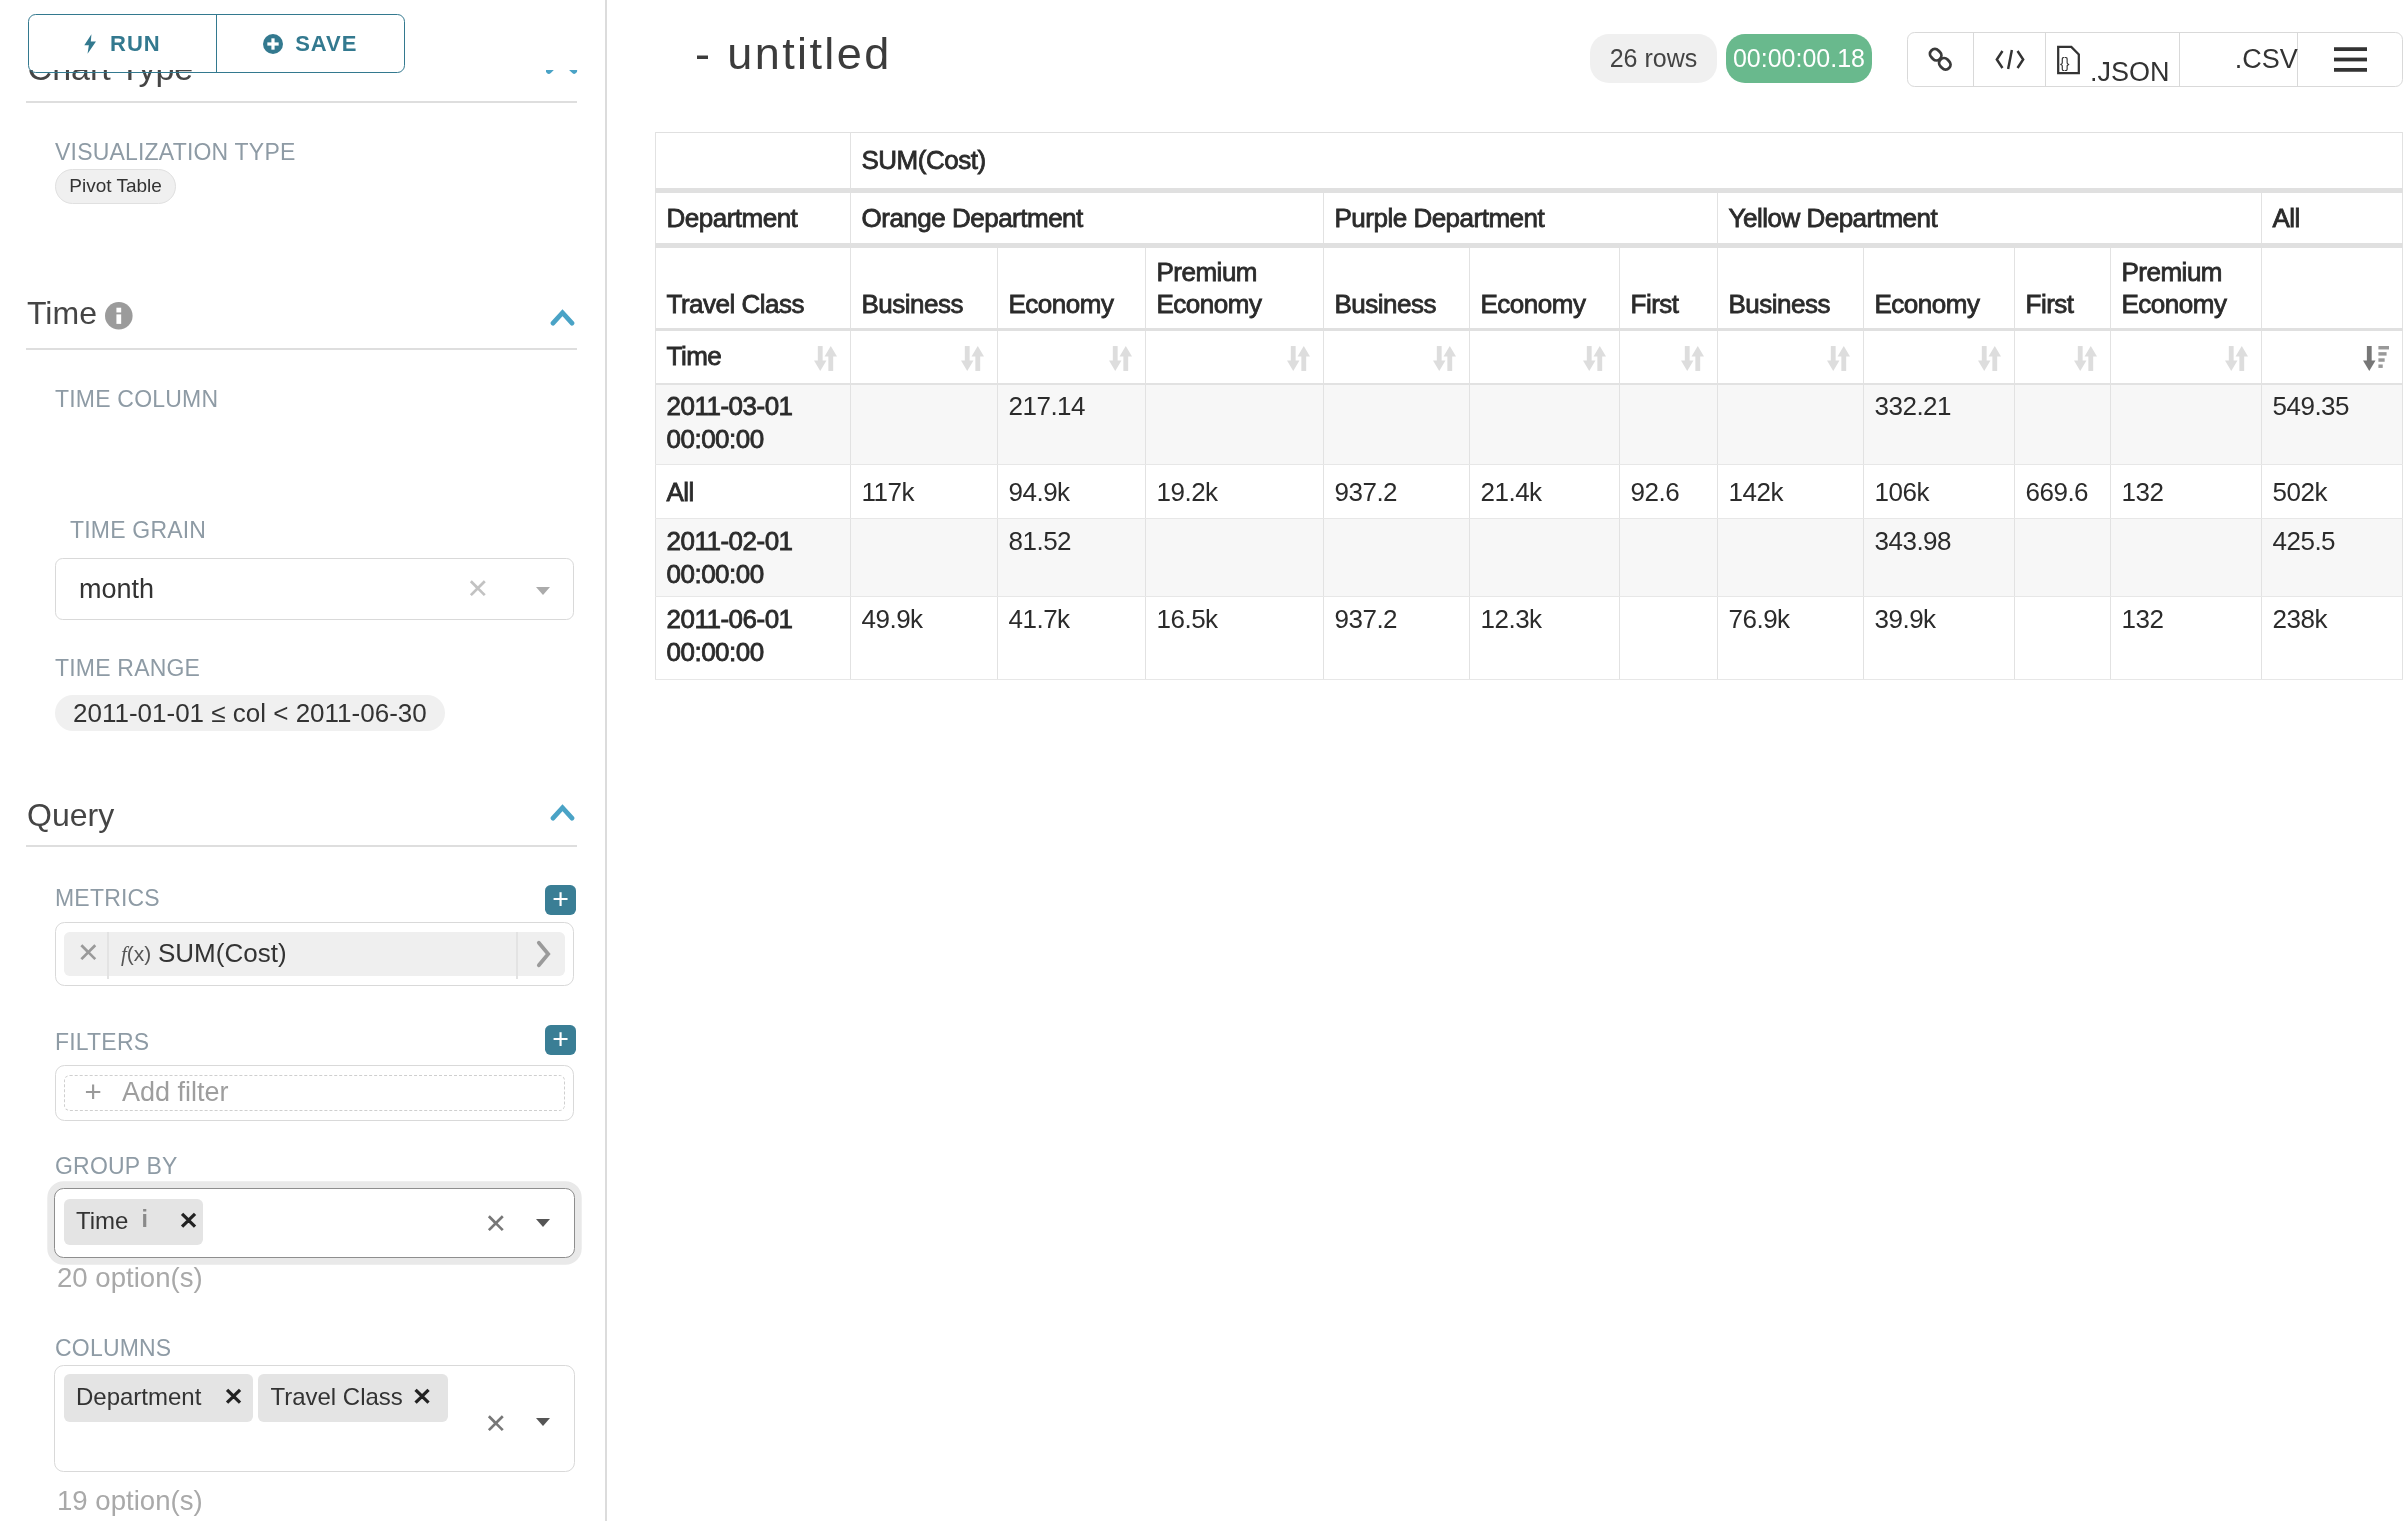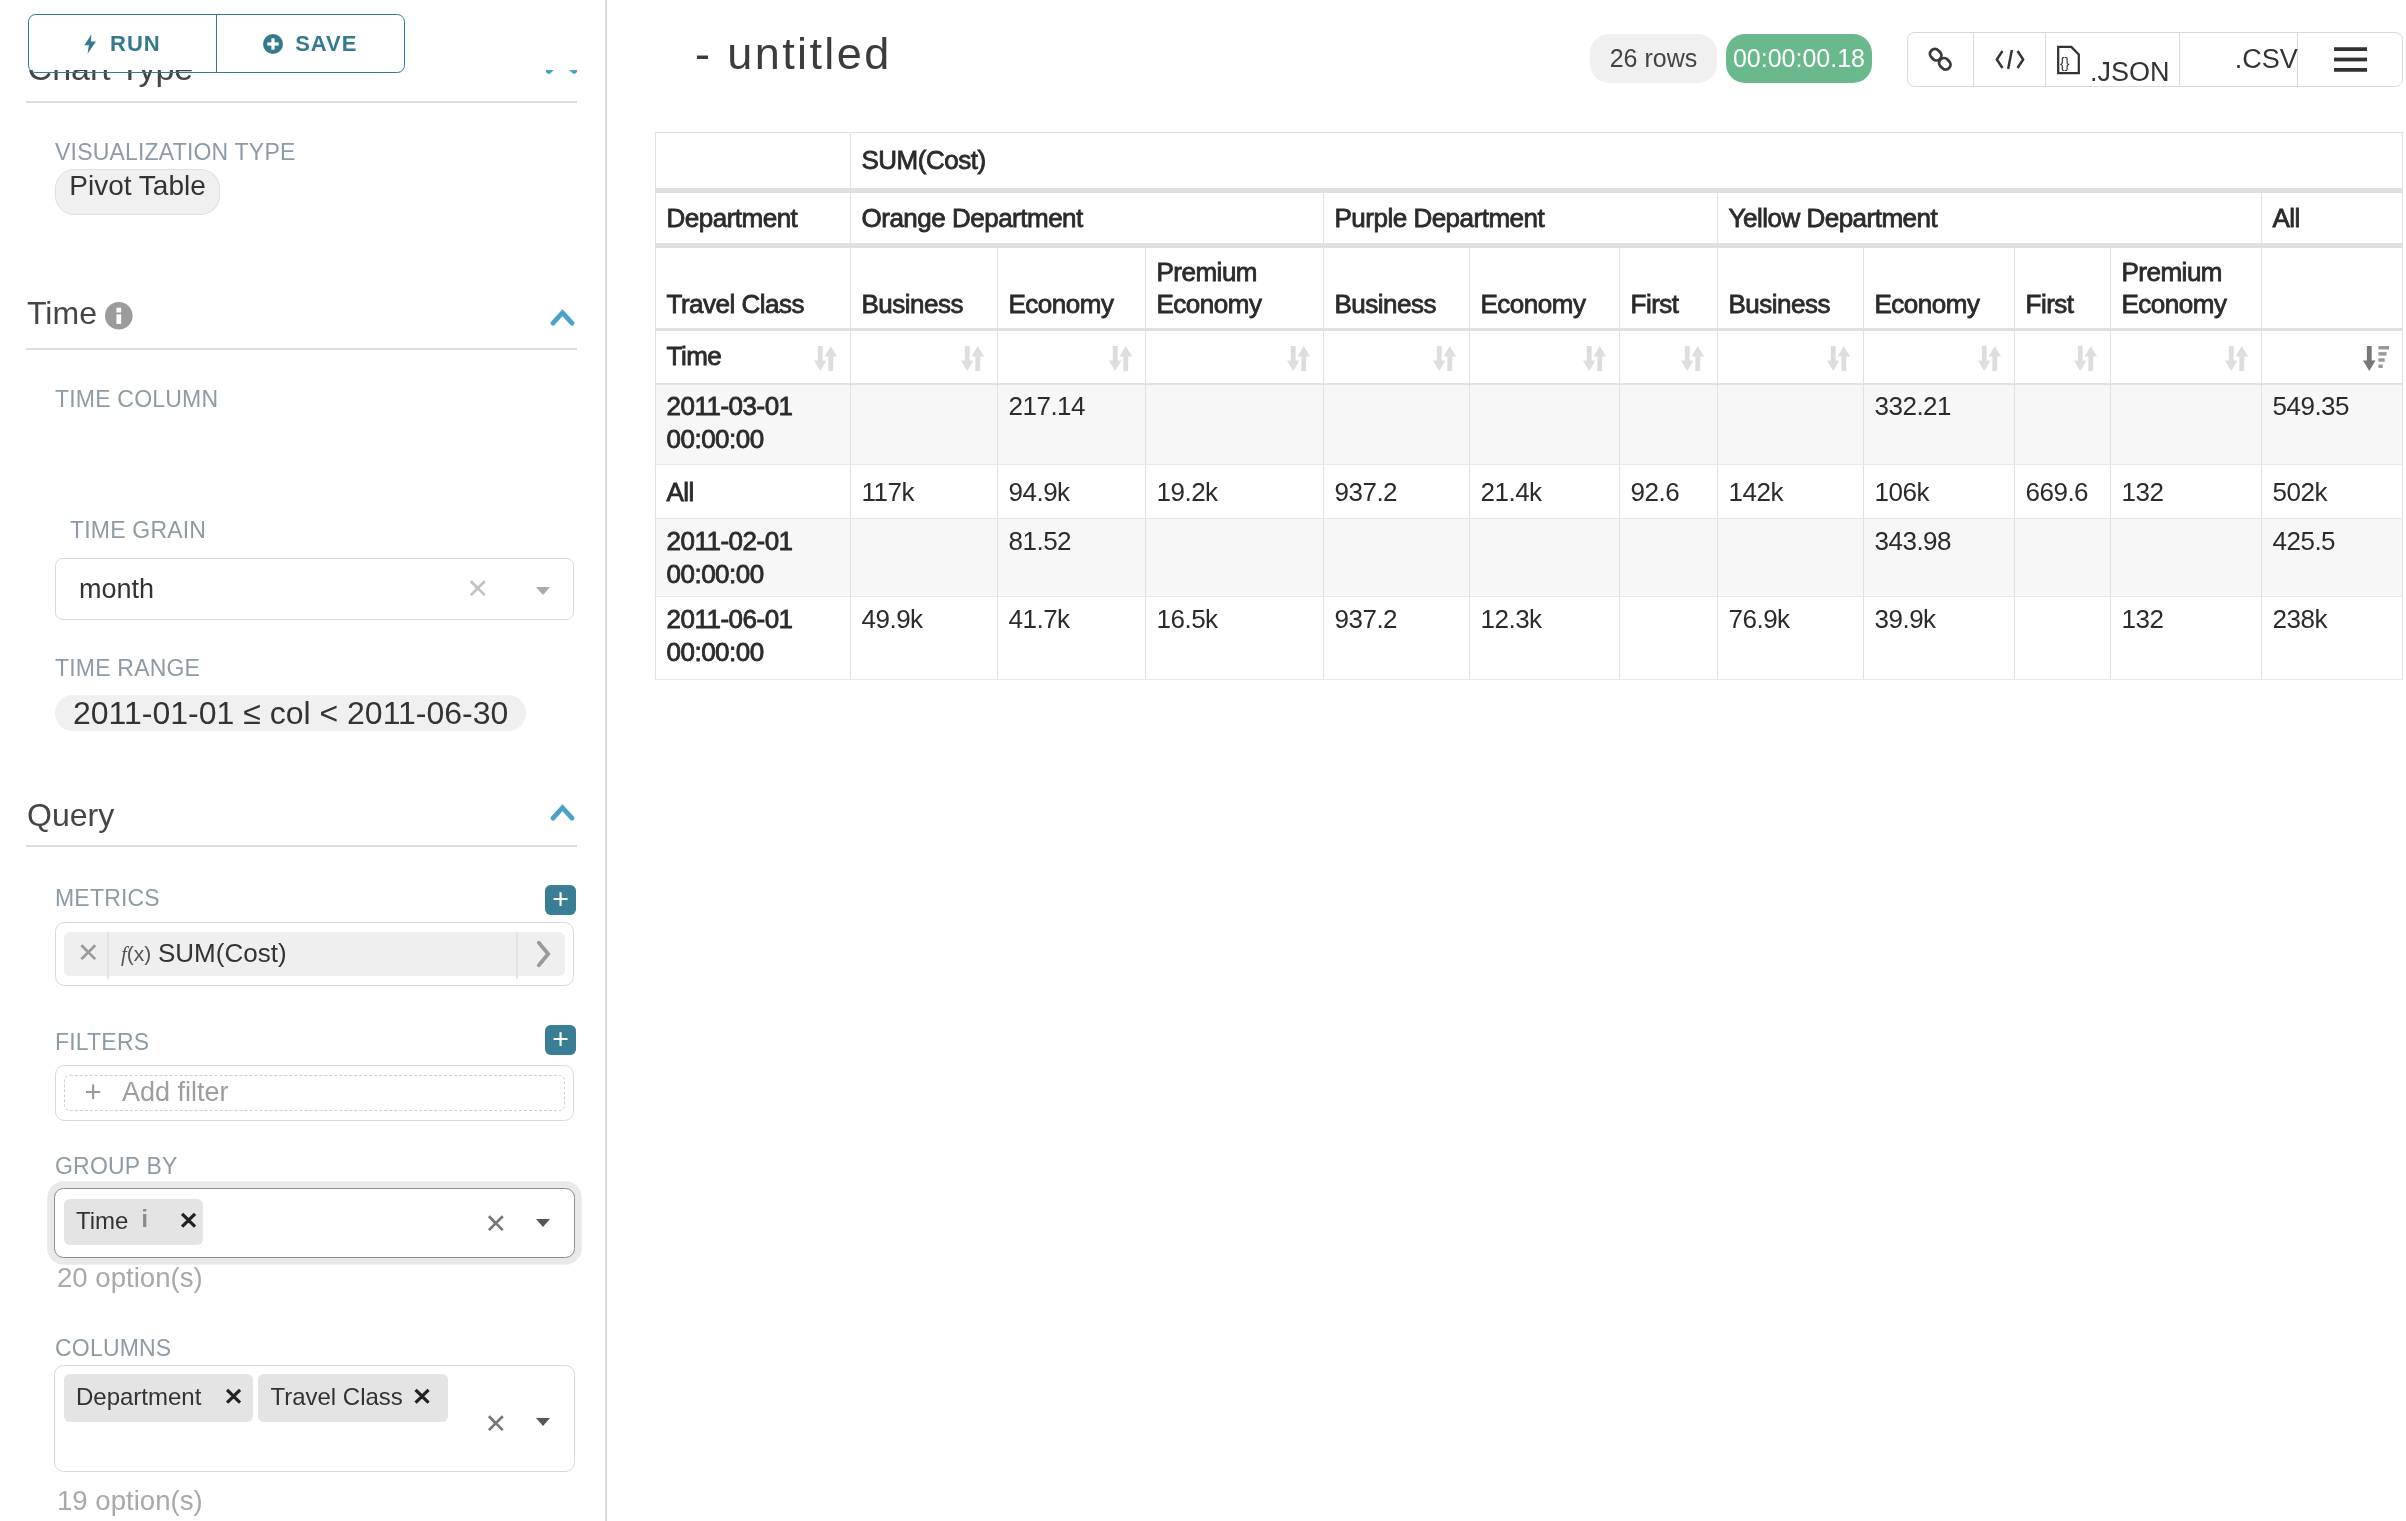--- a/index.html
+++ b/index.html
@@ -54,21 +54,21 @@
           <circle cx="15" cy="15" r="15" fill="#33798f"></circle>
           <rect x="6.5" y="12.6" width="17" height="4.8" fill="#fff"></rect>
           <rect x="12.6" y="6.5" width="4.8" height="17" fill="#fff"></rect>
         </svg>
       <span style="font-size:22px; font-weight:bold; color:#33798f; letter-spacing:1px;">SAVE</span>
     </div>
   </div>
   <div class="rule" style="top:101px;"></div>
 
   <div class="lab" style="left:55px; top:139px;">VISUALIZATION TYPE</div>
-  <div class="pill" style="left:55px; top:169px; height:46px; line-height:32px; padding:0 13.3px; font-size:28px; border:1px solid #e0e0e0;">Pivot Table</div>
+  <div class="pill" style="left:55px; top:169px; height:35px; line-height:32px; padding:0 13.3px; font-size:19px; border:1px solid #e0e0e0;">Pivot Table</div>
 
   <div class="hd" style="left:27px; top:295px;">Time</div>
   <svg class="abs" style="left:105px; top:302px;" width="27.6" height="27.6" viewBox="0 0 29 29">
       <circle cx="14.5" cy="14.5" r="14.5" fill="#9b9b9b"></circle>
       <rect x="12" y="6" width="5" height="5" fill="#fff"></rect>
       <rect x="12" y="13" width="5" height="10" fill="#fff"></rect>
     </svg>
   <svg class="abs" style="left:550px; top:308px;" width="25" height="18" viewBox="0 0 26 19">
       <polyline points="3,16 13,5 23,16" fill="none" stroke="#4aa3c6" stroke-width="5" stroke-linecap="round"></polyline>
     </svg>
@@ -77,21 +77,21 @@
   <div class="lab" style="left:55px; top:386px;">TIME COLUMN</div>
 
   <div class="lab" style="left:70px; top:517px;">TIME GRAIN</div>
   <div class="selbox" style="top:558px; height:62px;">
     <span style="position:absolute; left:23px; top:15px; font-size:27px;">month</span>
     <span class="xclear" style="right:84px; top:14.3px;">✕</span>
     <div class="caret" style="right:23px; top:27.6px;"></div>
   </div>
 
   <div class="lab" style="left:55px; top:655px;">TIME RANGE</div>
-  <div class="pill" style="left:55px; top:695px; height:36px; line-height:36px; padding:0 18px; font-size:32px;">2011-01-01 ≤ col &lt; 2011-06-30</div>
+  <div class="pill" style="left:55px; top:695px; height:36px; line-height:36px; padding:0 18px; font-size:26px;">2011-01-01 ≤ col &lt; 2011-06-30</div>
 
   <div class="hd" style="left:27px; top:797px;">Query</div>
   <svg class="abs" style="left:550px; top:803px;" width="25" height="18" viewBox="0 0 26 19">
       <polyline points="3,16 13,5 23,16" fill="none" stroke="#4aa3c6" stroke-width="5" stroke-linecap="round"></polyline>
     </svg>
   <div class="rule" style="top:845px;"></div>
 
   <div class="lab" style="left:55px; top:885px;">METRICS</div>
   <div class="plusbtn" style="top:885px;">+</div>
   <div class="selbox" style="top:922px; height:64px; border-radius:9.5px;">

